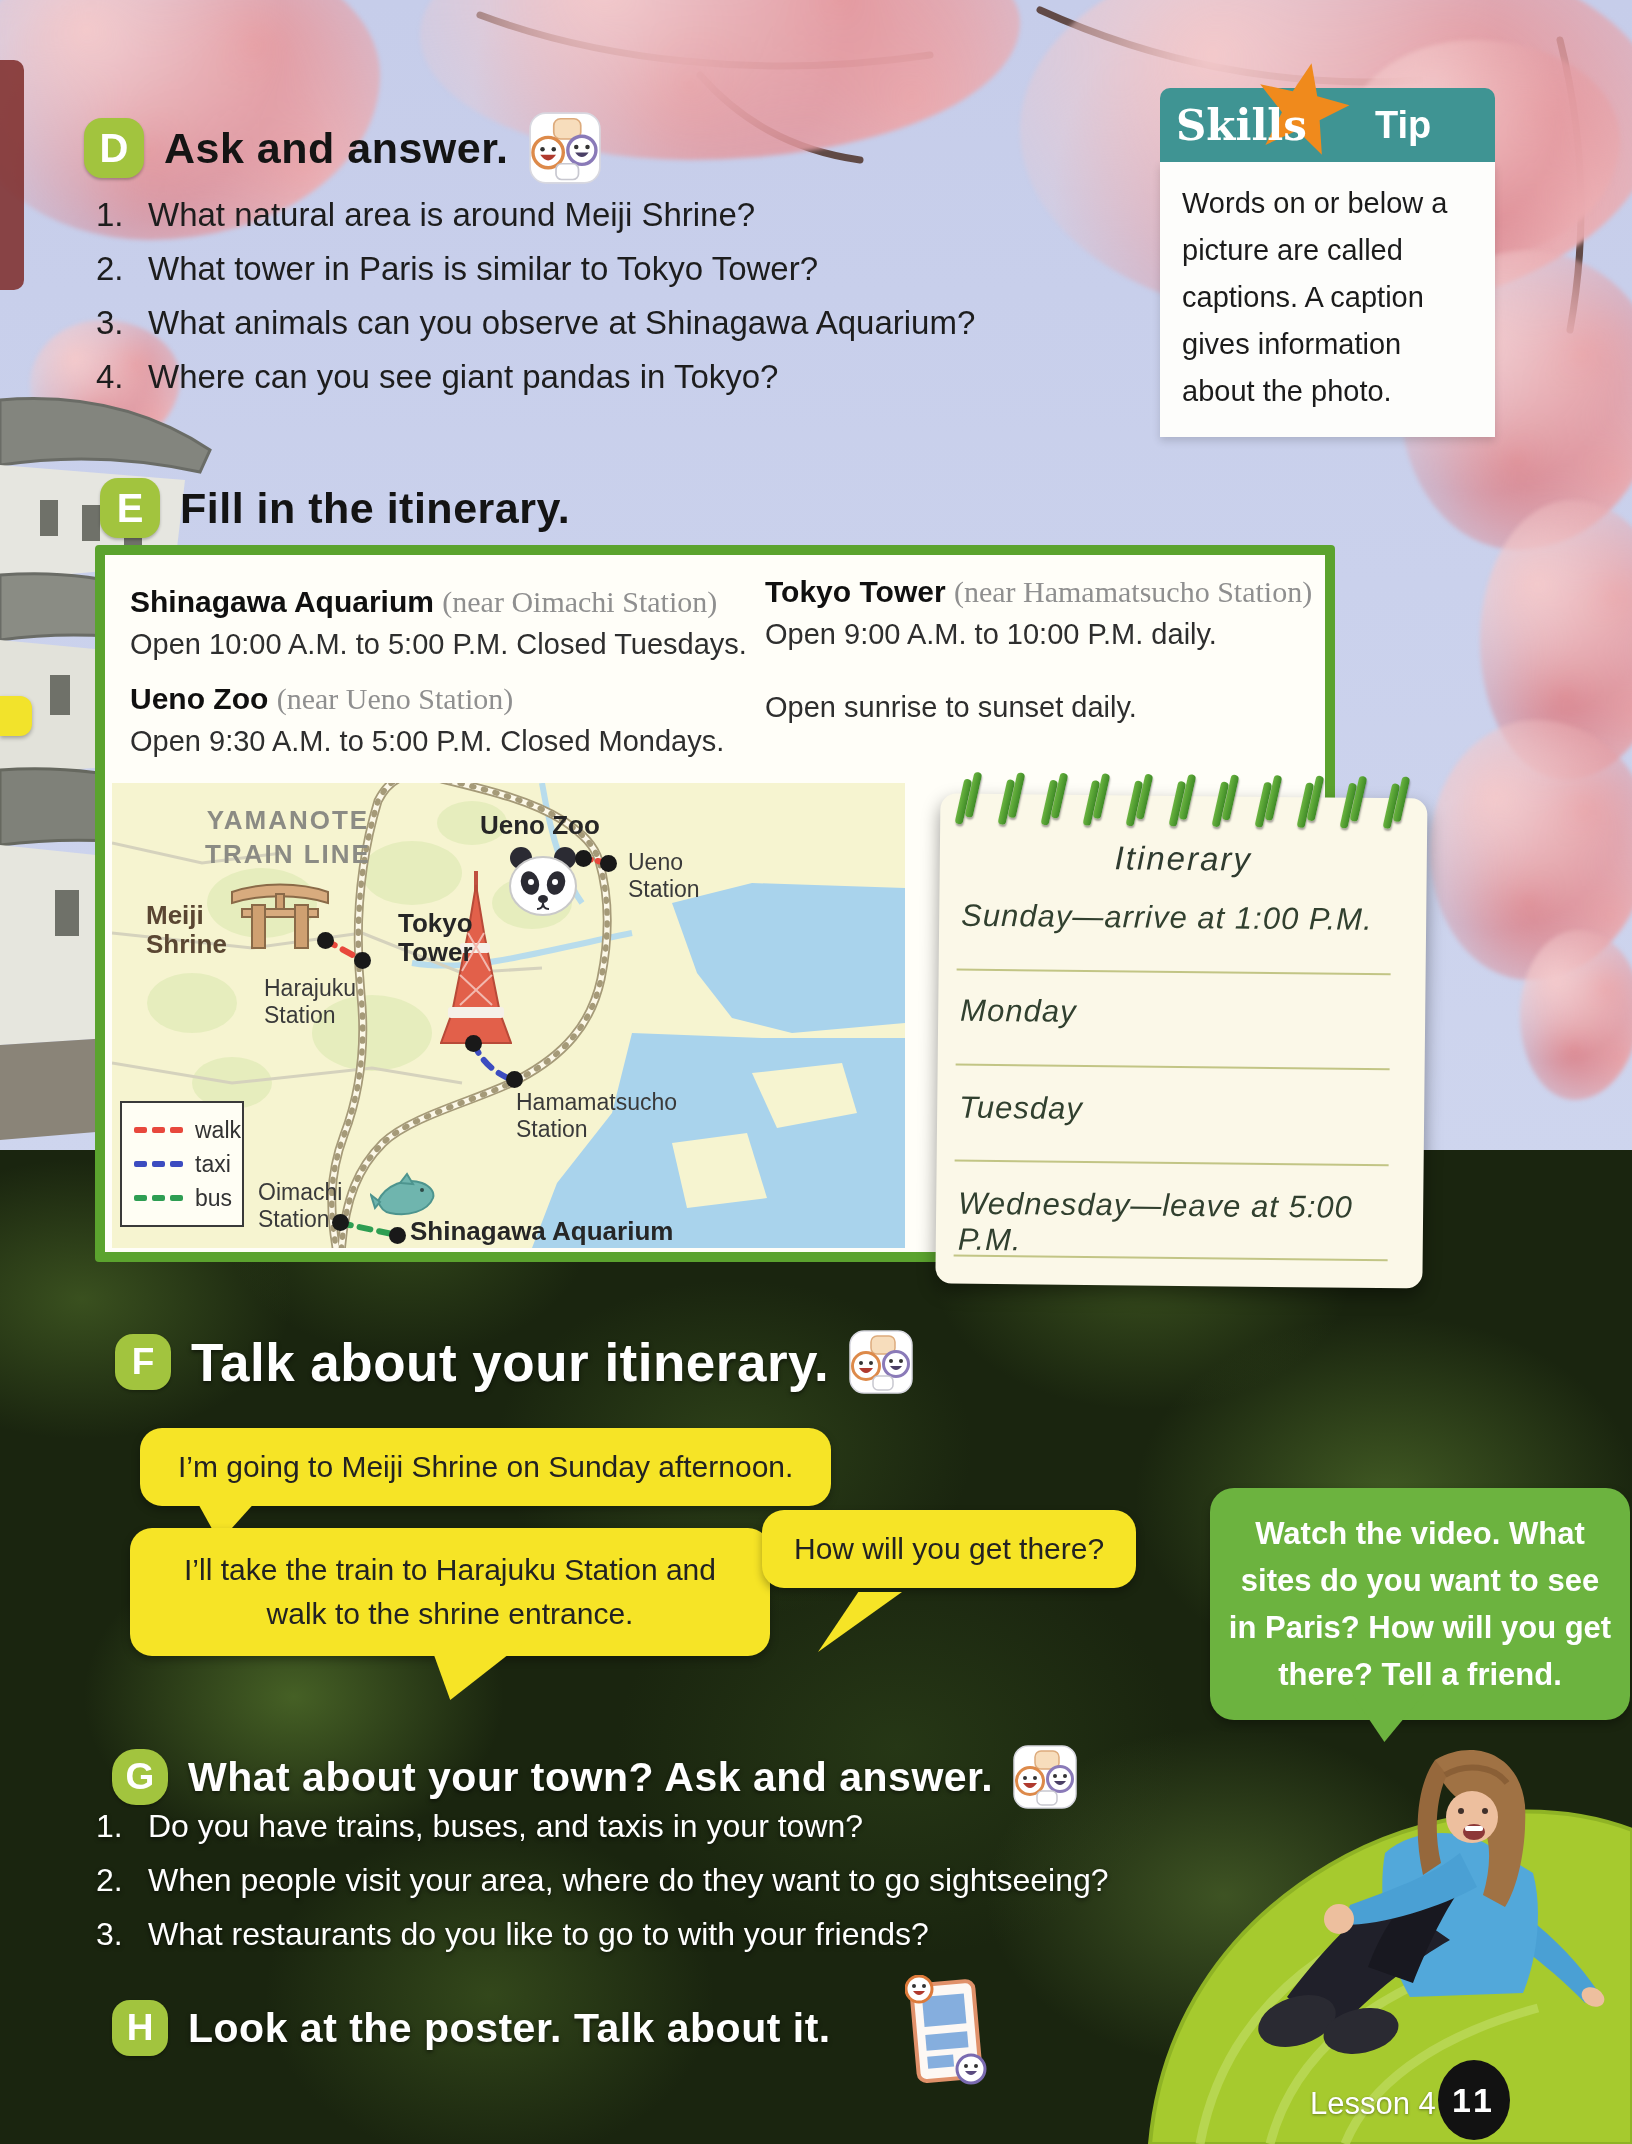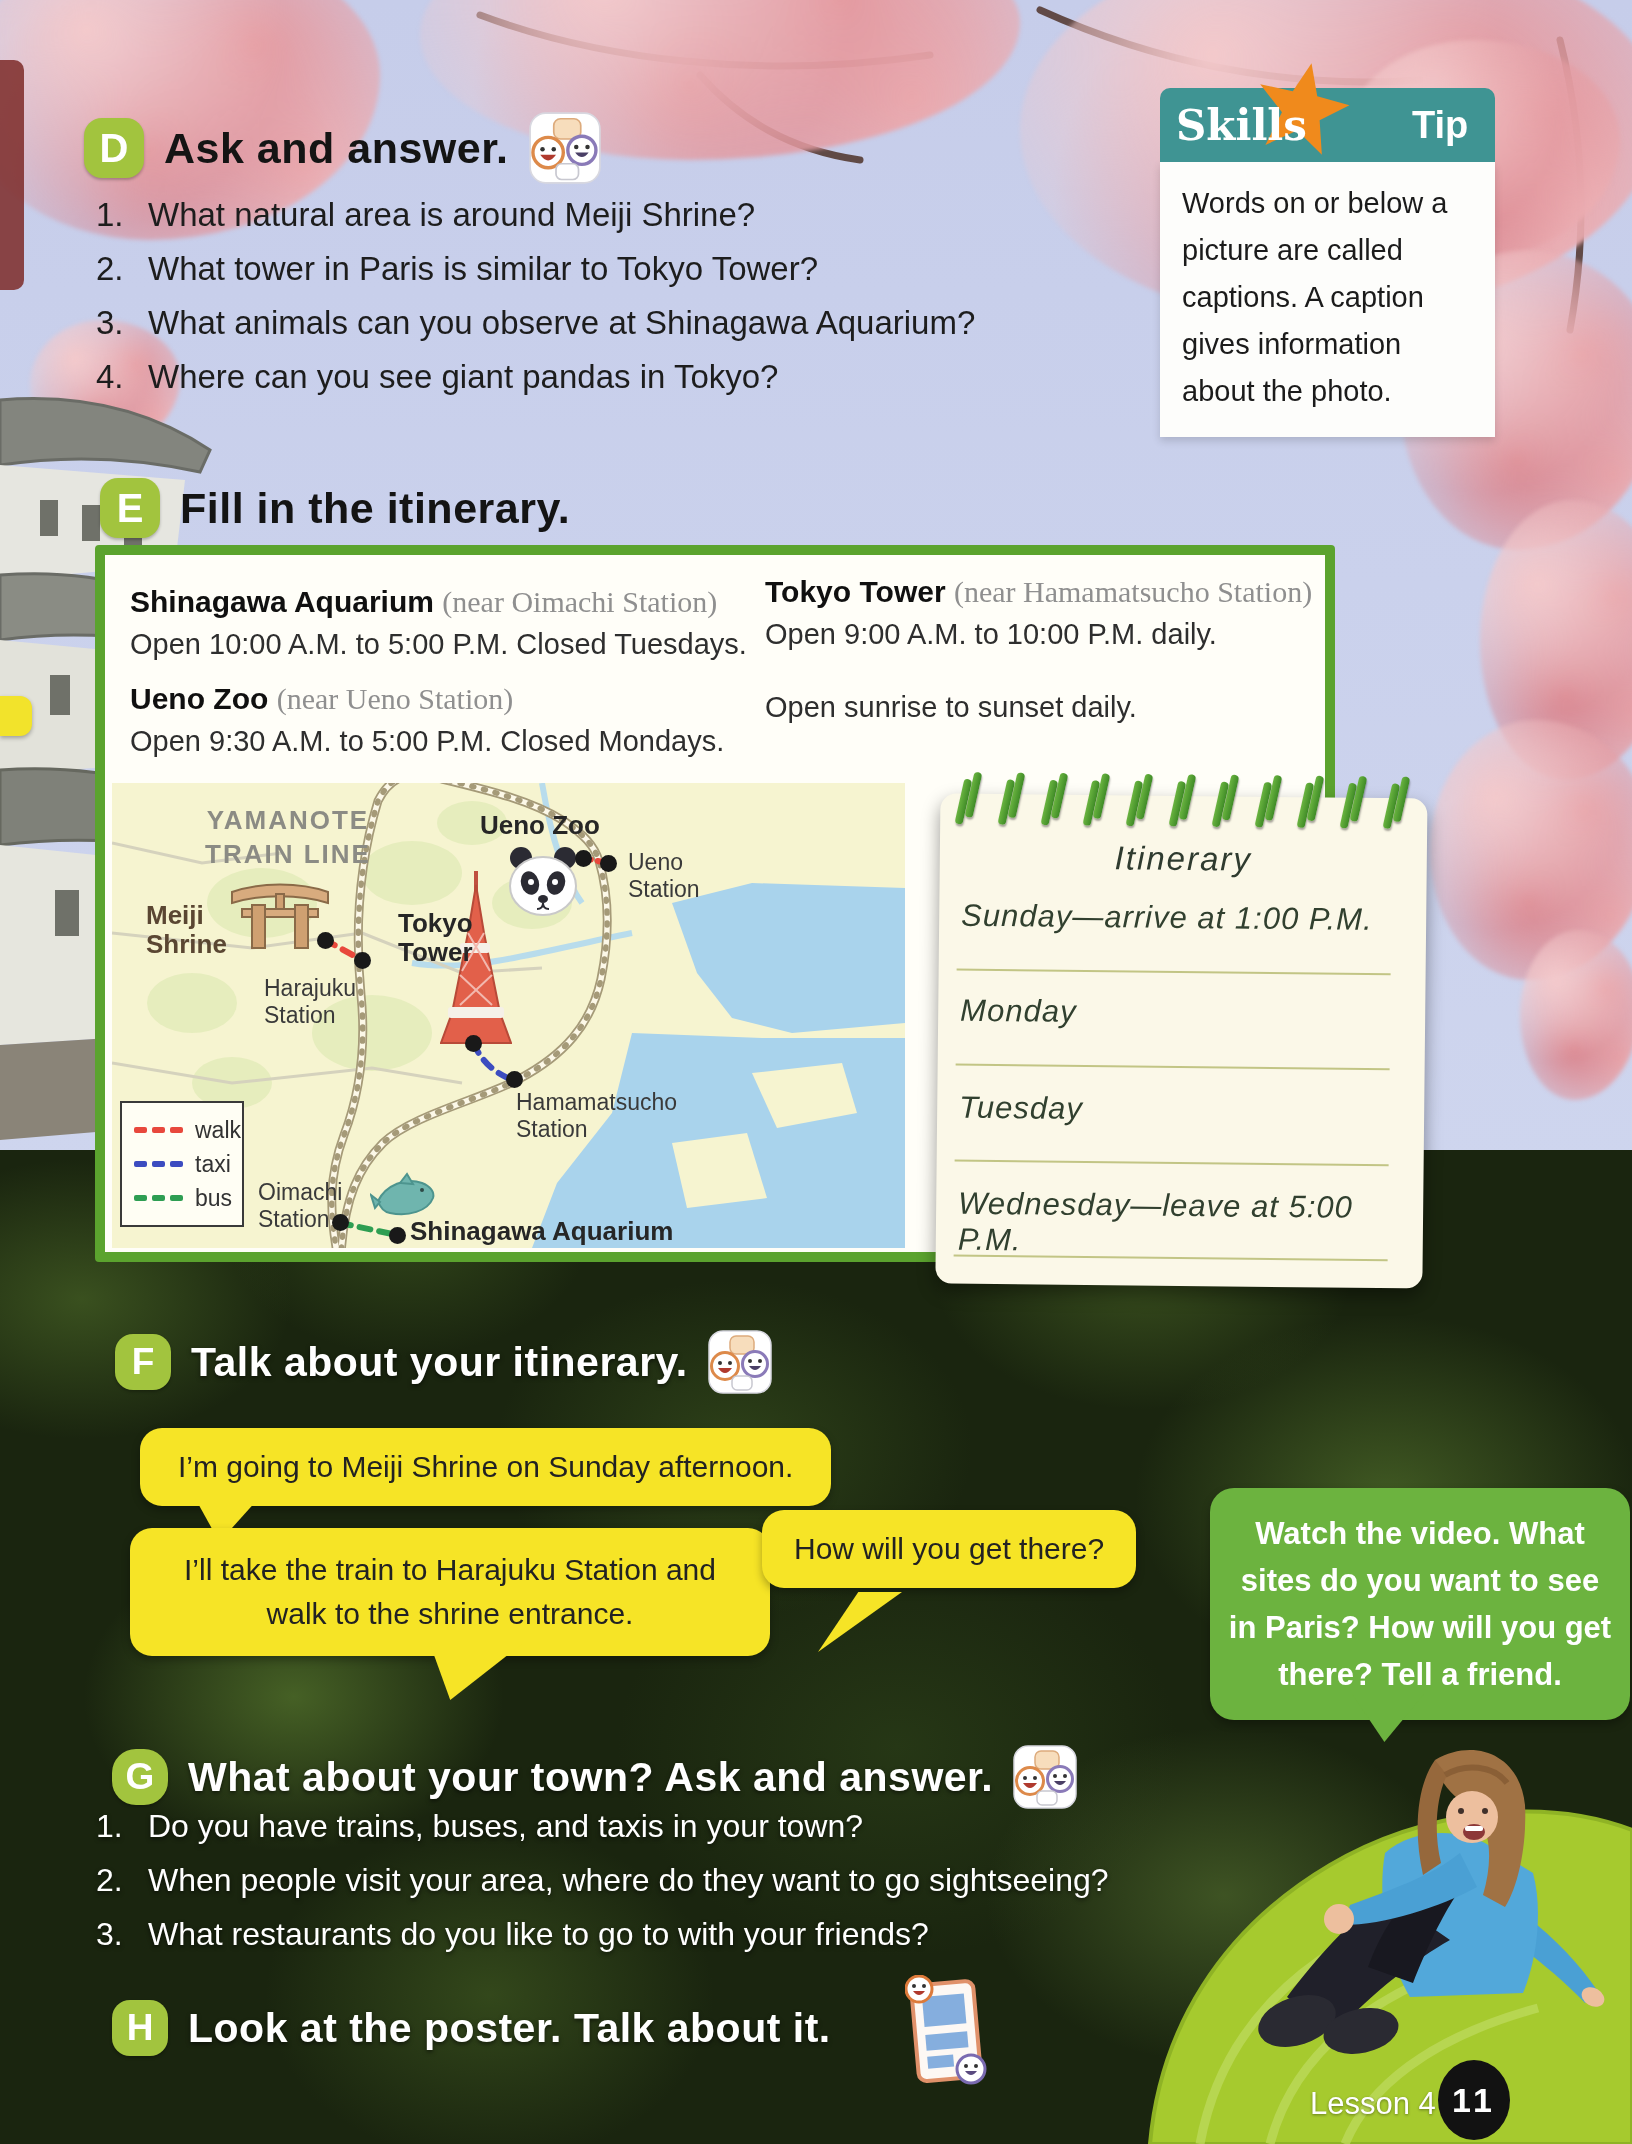--- a/index.html
+++ b/index.html
@@ -39,21 +39,21 @@
   .sec-head h2{margin:0;font-size:43px;font-weight:bold;color:#141414;letter-spacing:.5px;}
   .sec-head.on-dark h2{color:#fff;text-shadow:0 2px 4px rgba(0,0,0,.55);}
   .qlist{position:absolute;z-index:2;font-size:33px;color:#1d1d1d;}
   .qrow{position:absolute;left:0;display:flex;}
   .qnum{width:52px;flex:0 0 auto;}
   .qlist.on-dark{color:#fff;text-shadow:0 2px 4px rgba(0,0,0,.6);font-size:32px;}
   .talk-icon{flex:0 0 auto;}
   
   .tip{position:absolute;left:1160px;top:88px;width:335px;z-index:2;}
   .tip-head{position:relative;height:74px;background:#3f9493;border-radius:10px 10px 0 0;
-    display:flex;align-items:center;padding:0 16px;gap:37px;}
+    display:flex;align-items:center;padding:0 16px;}
   .tip-head .skills{font-family:"DejaVu Serif",serif;font-weight:bold;font-size:42px;color:#fff;z-index:2;}
   .tip-head .tipword{font-size:38px;font-weight:bold;color:#fff;margin-left:68px;z-index:2;}
   .tip-star{position:absolute;left:92px;top:-28px;z-index:1;}
   .tip-body{background:#fdfdfb;padding:18px 22px 22px;font-size:29px;line-height:47px;color:#1b1b1b;
     box-shadow:0 4px 8px rgba(0,0,0,.15);}
   
   .ebox{position:absolute;left:95px;top:545px;width:1240px;height:717px;box-sizing:border-box;
     border:10px solid #5ba32e;background:#fffef8;border-radius:4px;z-index:2;}
   .venue{position:absolute;width:620px;font-size:30px;}
   .venue .vname{font-weight:bold;color:#101010;}
@@ -373,21 +373,21 @@
         <span class="clip"></span>
         <span class="clip"></span>
       <span class="clip"></span>
         <span class="clip"></span>
         <span class="clip"></span>
     </div>
   </div>
 
   <div class="sec-head on-dark" style="left:115px;top:1330px;">
     <div class="badge" style="width:56px;height:56px;font-size:37px;">F</div>
-    <h2 style="font-size:41px;">Talk about your itinerary.</h2>
+    <h2 style="font-size:53px;">Talk about your itinerary.</h2>
     <svg class="talk-icon" width="64" height="64" viewBox="0 0 64 64">
       <rect x="1" y="1" width="62" height="62" rx="14" fill="#fff" stroke="#d8d8e0" stroke-width="1.5"></rect>
       <rect x="22" y="6" width="24" height="18" rx="6" fill="#f7ddbc" stroke="#ddab7c" stroke-width="1.5"></rect>
       <circle cx="17" cy="36" r="13.5" fill="#fff" stroke="#dd8a4a" stroke-width="3"></circle>
       <circle cx="12" cy="33" r="2" fill="#333"></circle>
         <circle cx="22" cy="33" r="2" fill="#333"></circle>
       <path d="M10,38 Q17,48 24,38 Z" fill="#b03a2e"></path>
       <circle cx="47" cy="34" r="12.5" fill="#fff" stroke="#8a7ab8" stroke-width="3"></circle>
       <circle cx="42" cy="31" r="2" fill="#333"></circle>
         <circle cx="52" cy="31" r="2" fill="#333"></circle>

